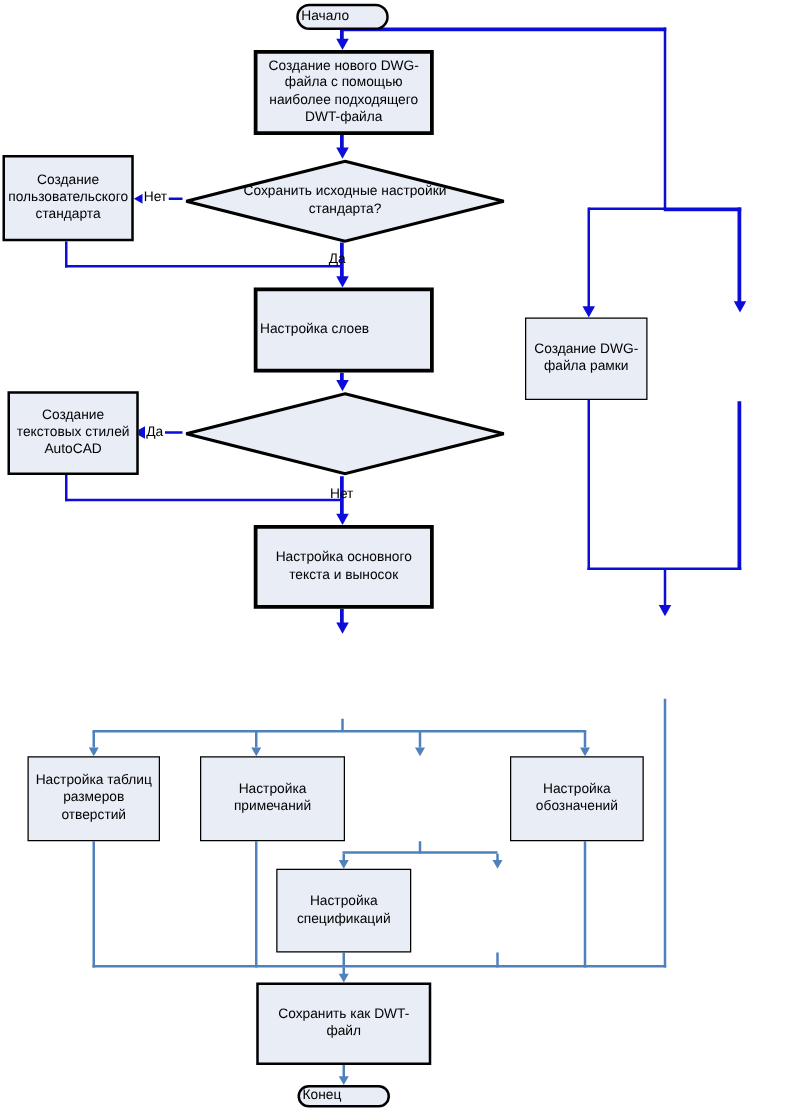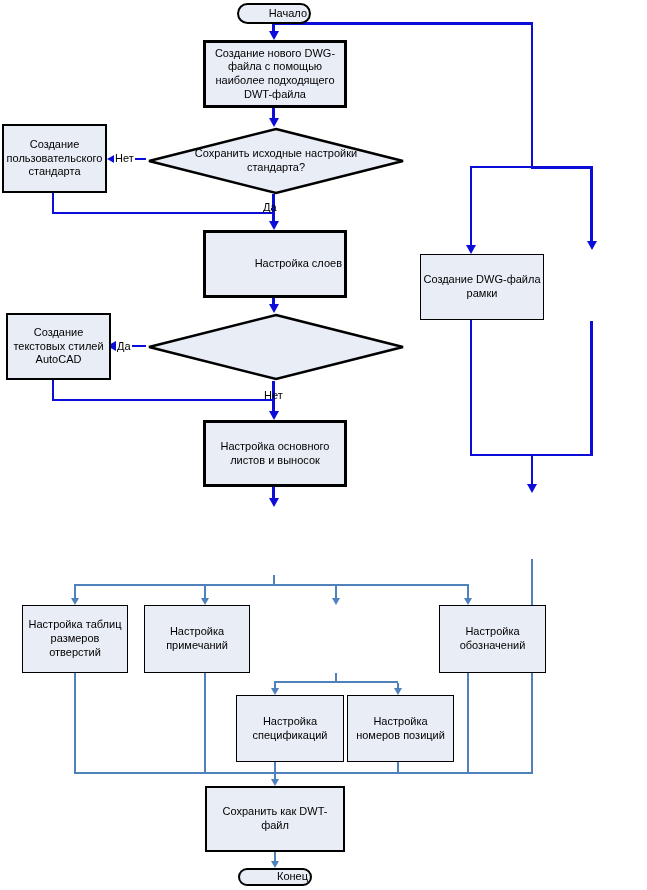--- a/index.html
+++ b/index.html
@@ -2,21 +2,21 @@
 <html style="--main: #0d0dd9; --sub: #4f81bd; --fill: #e9edf6; --hl: #ffffcc; --border: #000000;"><head>
 <meta charset="utf-8">
 <style>
   html,body{margin:0;padding:0;background:#ffffff;}
   #canvas{
     position:relative;width:647px;height:890px;background:#ffffff;overflow:hidden;
     font-family:"Liberation Sans","DejaVu Sans",sans-serif;font-size:11px;color:#000;
   }
   .node{
     position:absolute;box-sizing:border-box;background:var(--fill);
-    border:2px solid var(--border);display:flex;align-items:center;justify-content:flex-end;
+    border:2px solid var(--border);display:flex;align-items:center;justify-content:flex-start;
     text-align:center;line-height:1.25;padding:2px;overflow-wrap:break-word;
   }
   .b1{border-width:1px}
   .b2{border-width:2px}
   .b3{border-width:3px}
   .oval{border-radius:11px;}
   .hl{background:var(--hl);}
   .dlabel{
     position:absolute;display:flex;align-items:center;justify-content:center;
     text-align:center;line-height:1.25;
@@ -125,54 +125,51 @@
 
   <svg class="diamond" style="left:146px;top:313px" width="260" height="68" viewBox="0 0 260 68">
     <polygon points="130,2 257,34 130,66 3,34"></polygon>
   </svg>
 
   <div class="node b2" style="left:6px;top:313px;width:105px;height:67px">
     <span>Создание текстовых стилей AutoCAD</span>
   </div>
 
   <div class="node b3" style="left:203px;top:420px;width:144px;height:67px">
-    <span>Настройка основного листов и выносок</span>
+    <span>Настройка основного текста и выносок</span>
   </div>
 
 
   <div class="node b1" style="left:22px;top:605px;width:106px;height:68px">
     <span>Настройка таблиц размеров отверстий</span>
   </div>
 
-  <div class="node b1" style="left:144px;top:605px;width:106px;height:68px">
+  <div class="node b1" style="left:160px;top:605px;width:116px;height:68px">
     <span>Настройка примечаний</span>
   </div>
 
 
-  <div class="node b1" style="left:439px;top:605px;width:107px;height:68px">
+  <div class="node b1" style="left:408px;top:605px;width:107px;height:68px">
     <span>Настройка обозначений</span>
   </div>
 
-  <div class="node b1" style="left:236px;top:695px;width:108px;height:67px">
+  <div class="node b1" style="left:221px;top:695px;width:108px;height:67px">
     <span>Настройка спецификаций</span>
   </div>
 
-  <div class="node b1" style="left:347px;top:695px;width:107px;height:67px">
-    <span>Настройка номеров позиций</span>
-  </div>
 
   <div class="node b2" style="left:205px;top:786px;width:140px;height:66px">
     <span>Сохранить как DWT-файл</span>
   </div>
 
   <div class="node oval" style="left:238px;top:868px;width:74px;height:18px;border-radius:9px">
     <span>Конец</span>
   </div>
 
-  <div class="node b1" style="left:420px;top:254px;width:124px;height:66px">
+  <div class="node b1" style="left:420px;top:254px;width:98px;height:66px">
     <span>Создание DWG-файла рамки</span>
   </div>
 
 
 
   <div class="elabel wbg" style="left:114px;top:152px">
     <span>Нет</span>
   </div>
   <div class="elabel" style="left:263px;top:201px">
     <span>Да</span>

